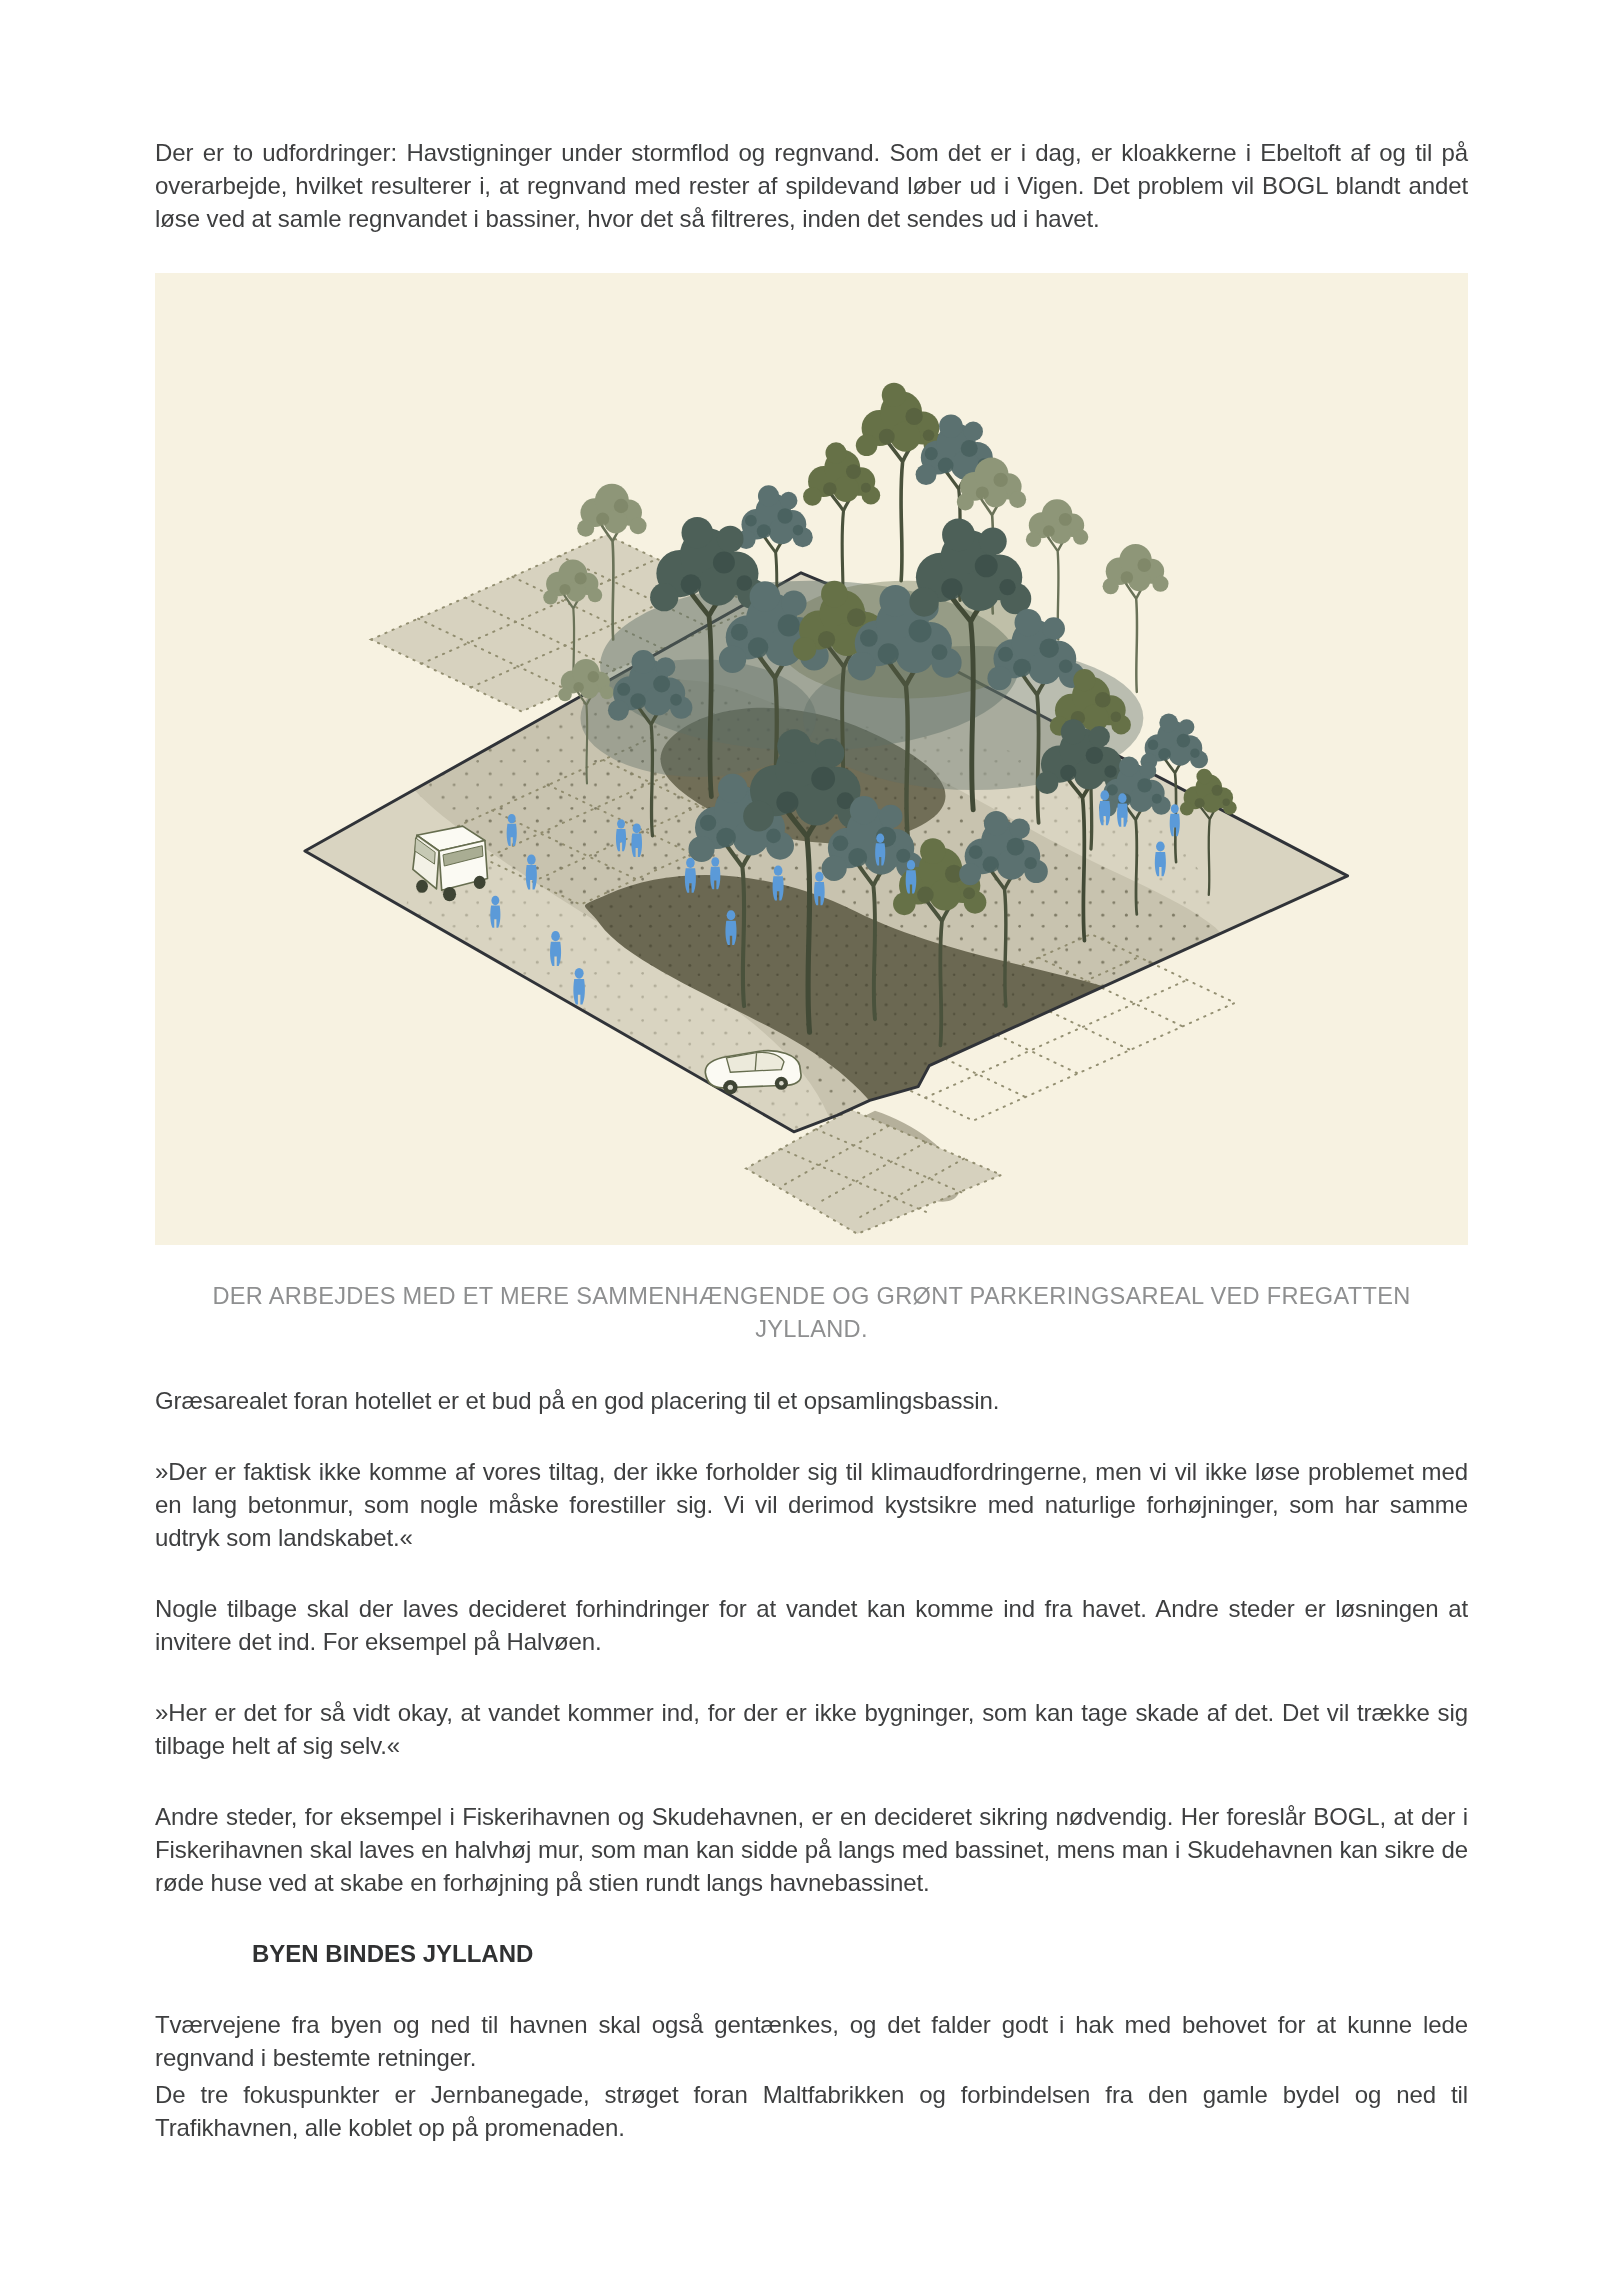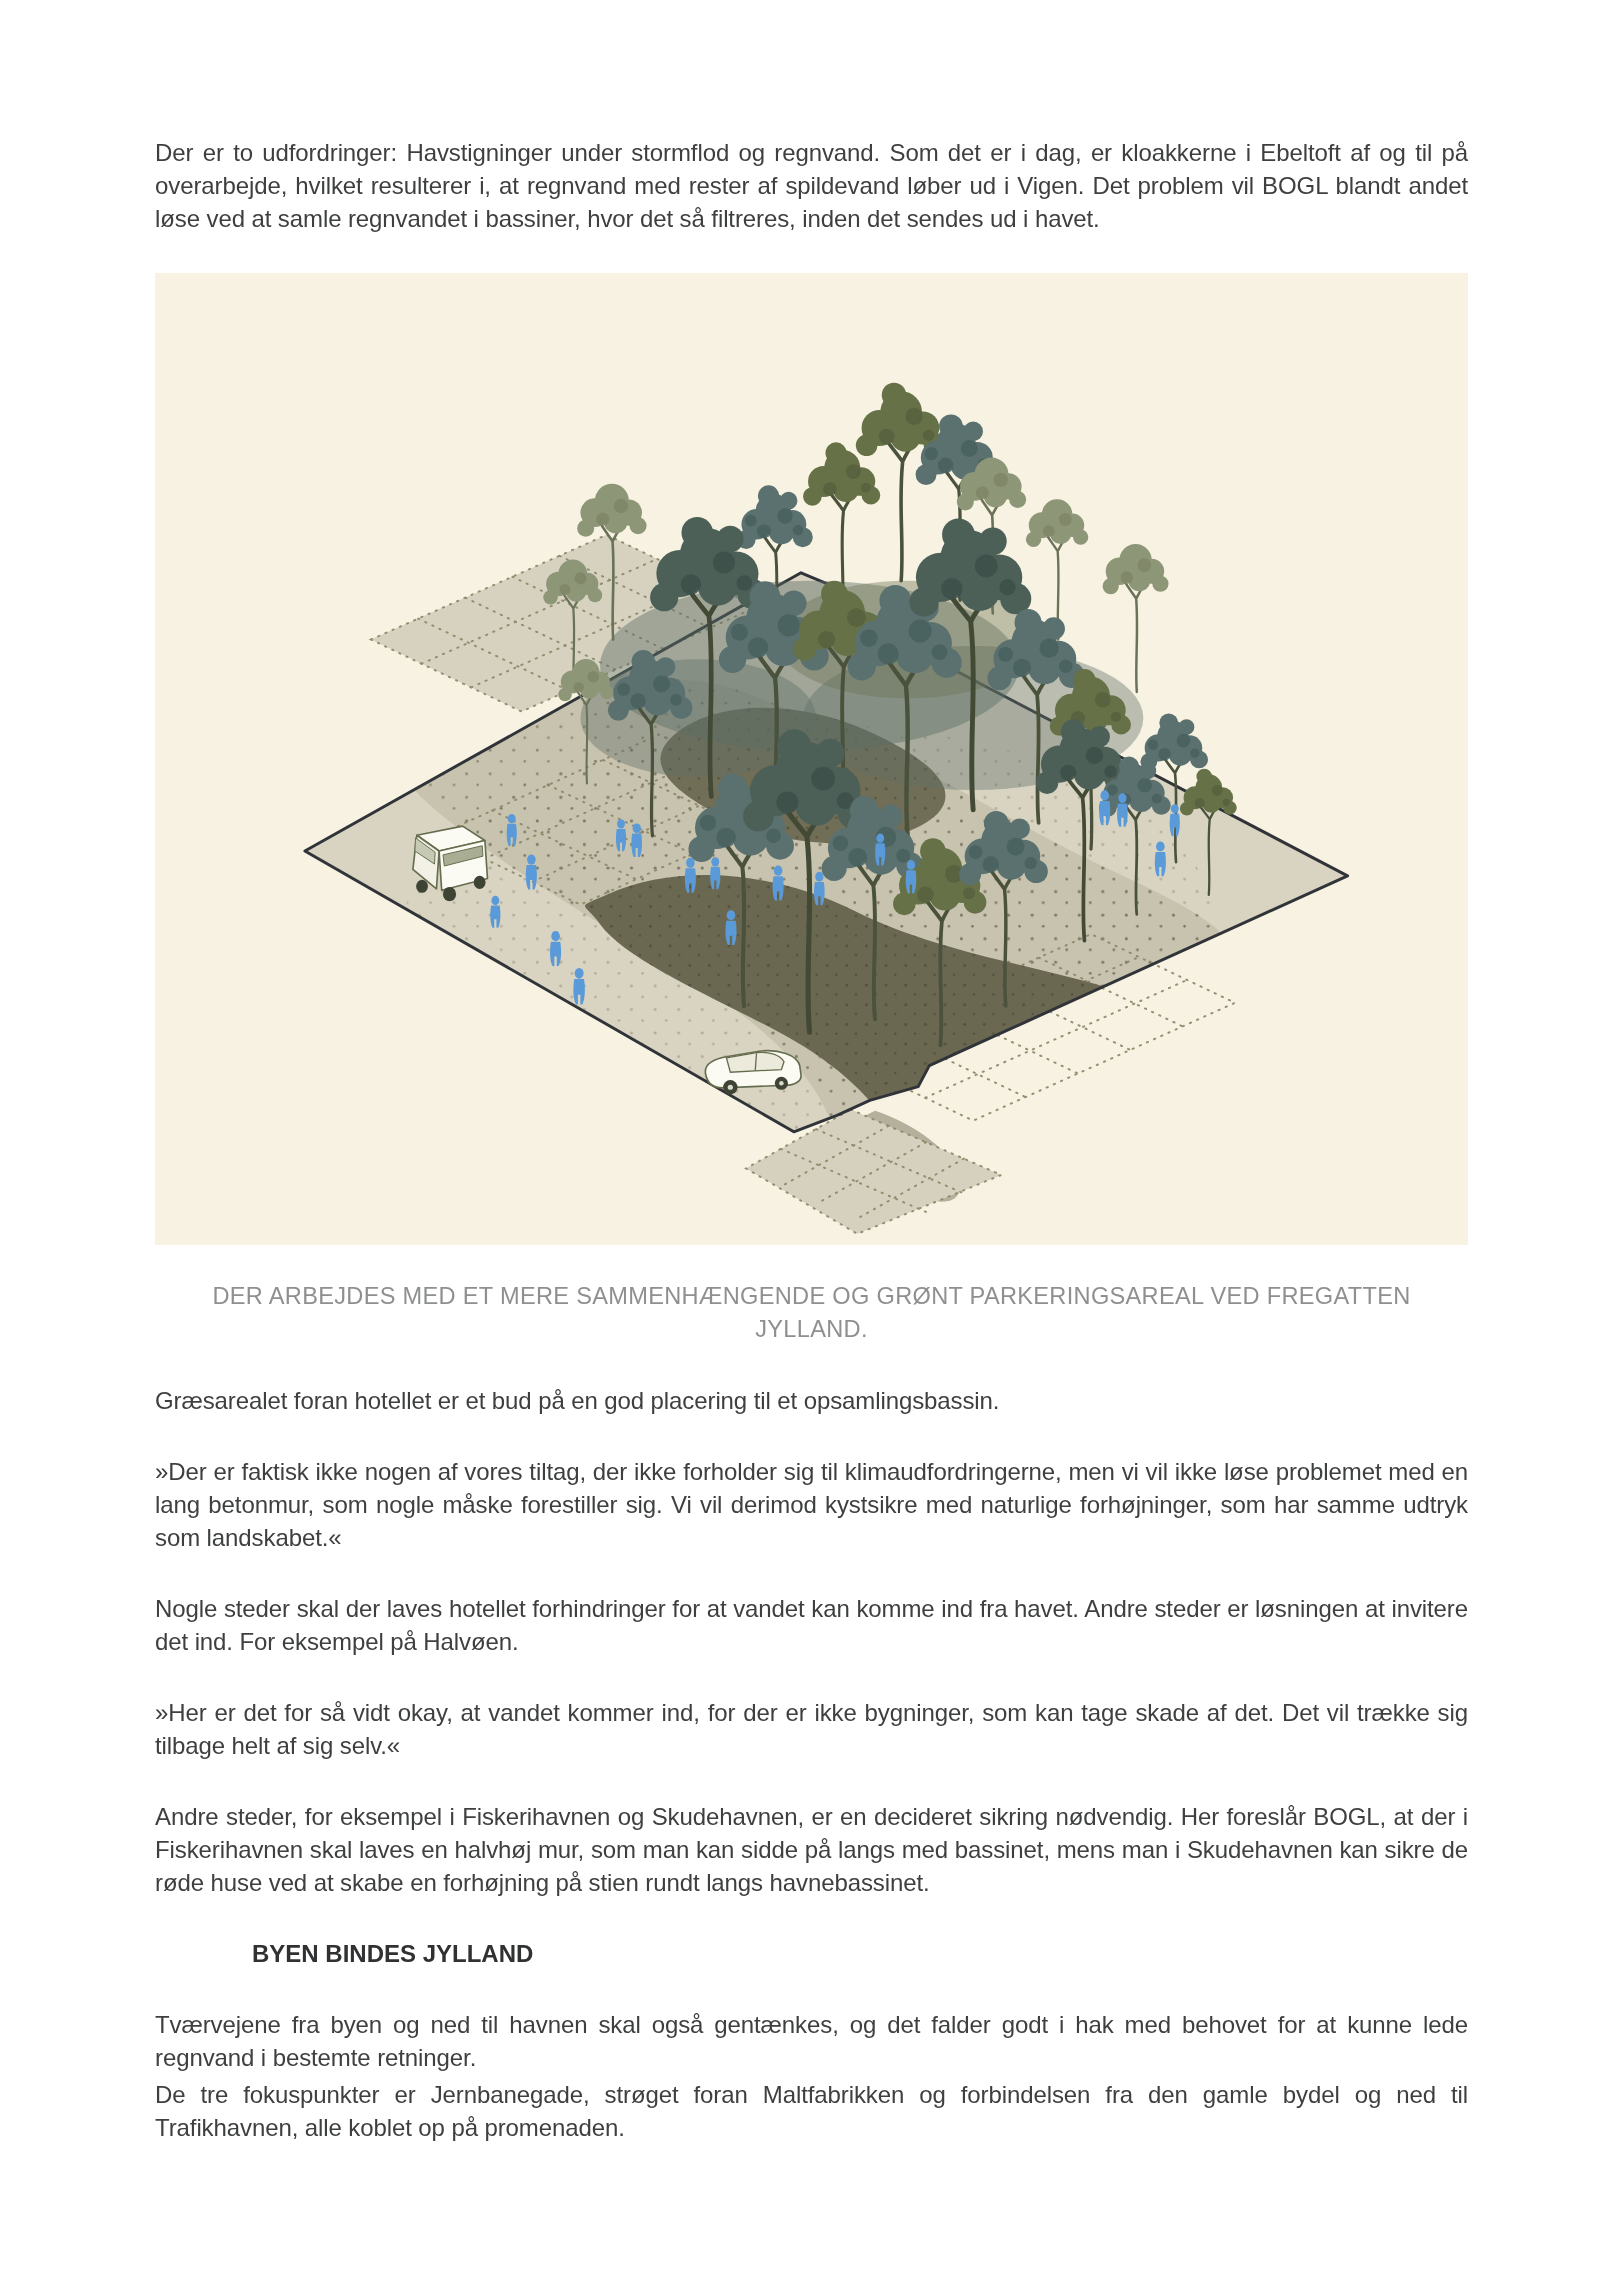--- a/index.html
+++ b/index.html
@@ -278,22 +278,22 @@
           <use href="#person" transform="translate(1478,830) scale(1.15)"></use>
           <use href="#person" transform="translate(1558,845) scale(1.1)"></use>
           <use href="#person" transform="translate(1536,905) scale(1.2)"></use>
         </g>
       </svg>
     </figure>
 
     <p class="caption">DER ARBEJDES MED ET MERE SAMMENHÆNGENDE OG GRØNT PARKERINGSAREAL VED FREGATTEN JYLLAND.</p>
 
     <p class="body">Græsarealet foran hotellet er et bud på en god placering til et opsamlingsbassin.</p>
-    <p class="body">»Der er faktisk ikke nogen af vores tiltag, der ikke forholder sig til klimaudfordringerne, men vi vil ikke løse problemet med en lang betonmur, som nogle måske forestiller sig. Vi vil derimod kystsikre med naturlige forhøjninger, som har samme udtryk som landskabet.«</p>
-    <p class="body">Nogle steder skal der laves hotellet forhindringer for at vandet kan komme ind fra havet. Andre steder er løsningen at invitere det ind. For eksempel på Halvøen.</p>
+    <p class="body">»Der er faktisk ikke komme af vores tiltag, der ikke forholder sig til klimaudfordringerne, men vi vil ikke løse problemet med en lang betonmur, som nogle måske forestiller sig. Vi vil derimod kystsikre med naturlige forhøjninger, som har samme udtryk som landskabet.«</p>
+    <p class="body">Nogle tilbage skal der laves decideret forhindringer for at vandet kan komme ind fra havet. Andre steder er løsningen at invitere det ind. For eksempel på Halvøen.</p>
     <p class="body">»Her er det for så vidt okay, at vandet kommer ind, for der er ikke bygninger, som kan tage skade af det. Det vil trække sig tilbage helt af sig selv.«</p>
     <p class="body">Andre steder, for eksempel i Fiskerihavnen og Skudehavnen, er en decideret sikring nødvendig. Her foreslår BOGL, at der i Fiskerihavnen skal laves en halvhøj mur, som man kan sidde på langs med bassinet, mens man i Skudehavnen kan sikre de røde huse ved at skabe en forhøjning på stien rundt langs havnebassinet.</p>
 
     <h2 class="section">BYEN BINDES JYLLAND</h2>
 
     <p class="body">Tværvejene fra byen og ned til havnen skal også gentænkes, og det falder godt i hak med behovet for at kunne lede regnvand i bestemte retninger.</p>
     <p class="body no-gap">De tre fokuspunkter er Jernbanegade, strøget foran Maltfabrikken og forbindelsen fra den gamle bydel og ned til Trafikhavnen, alle koblet op på promenaden.</p>
 
   </main>
 </div>

